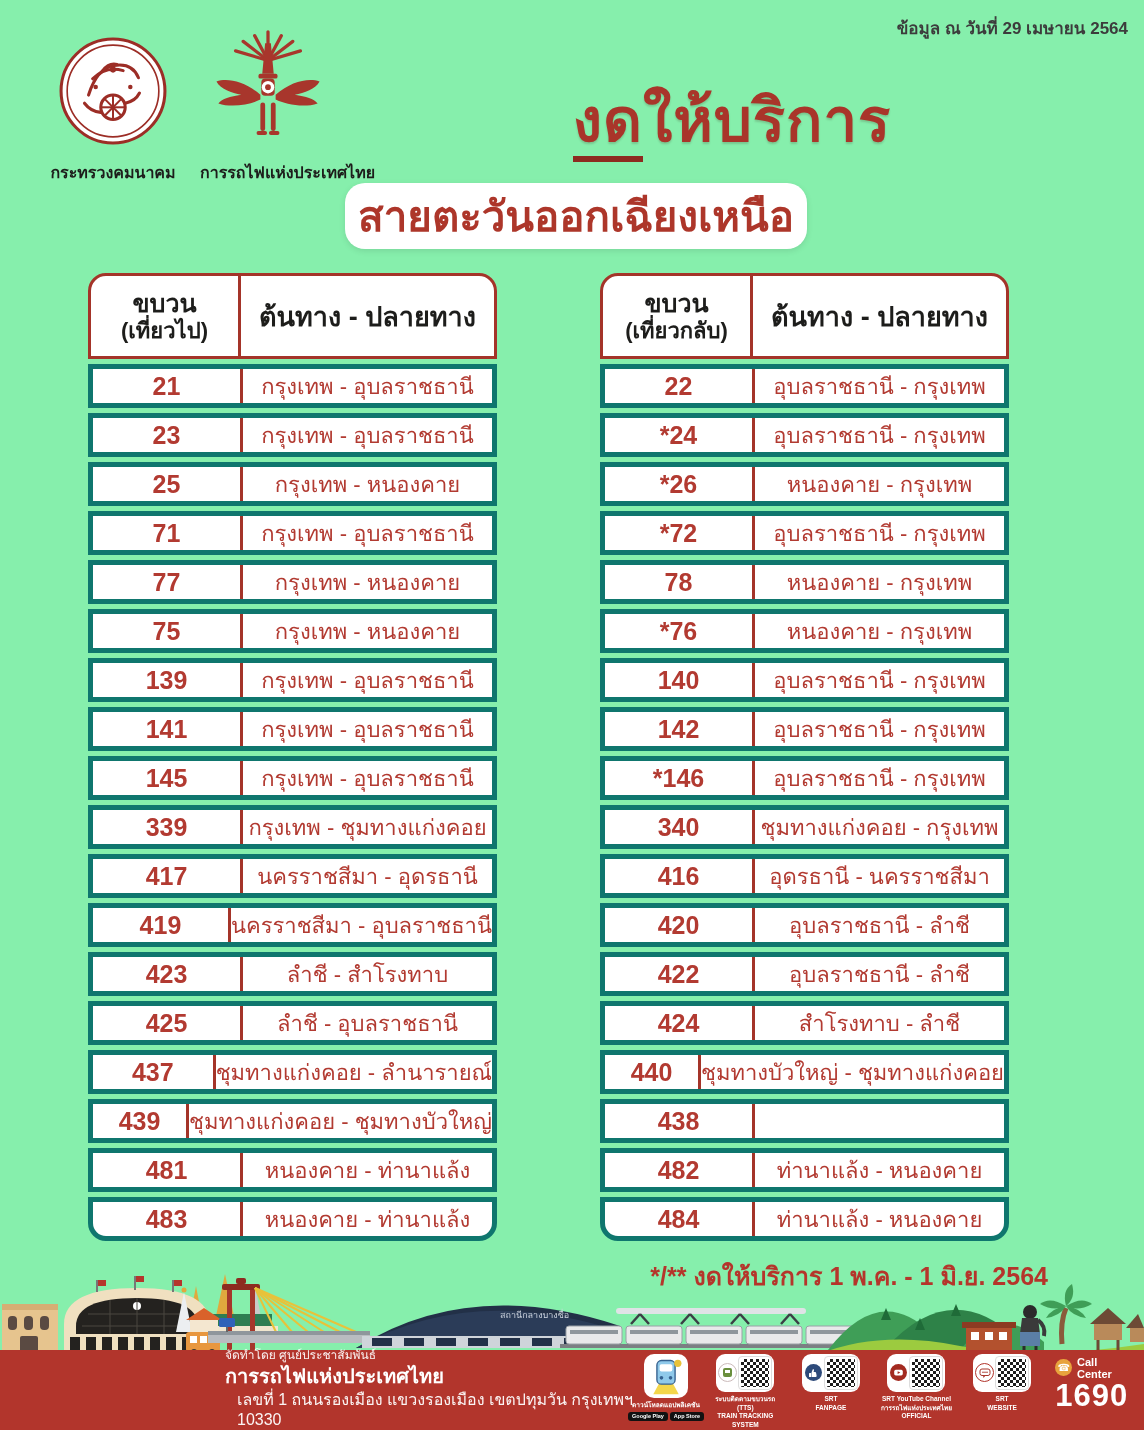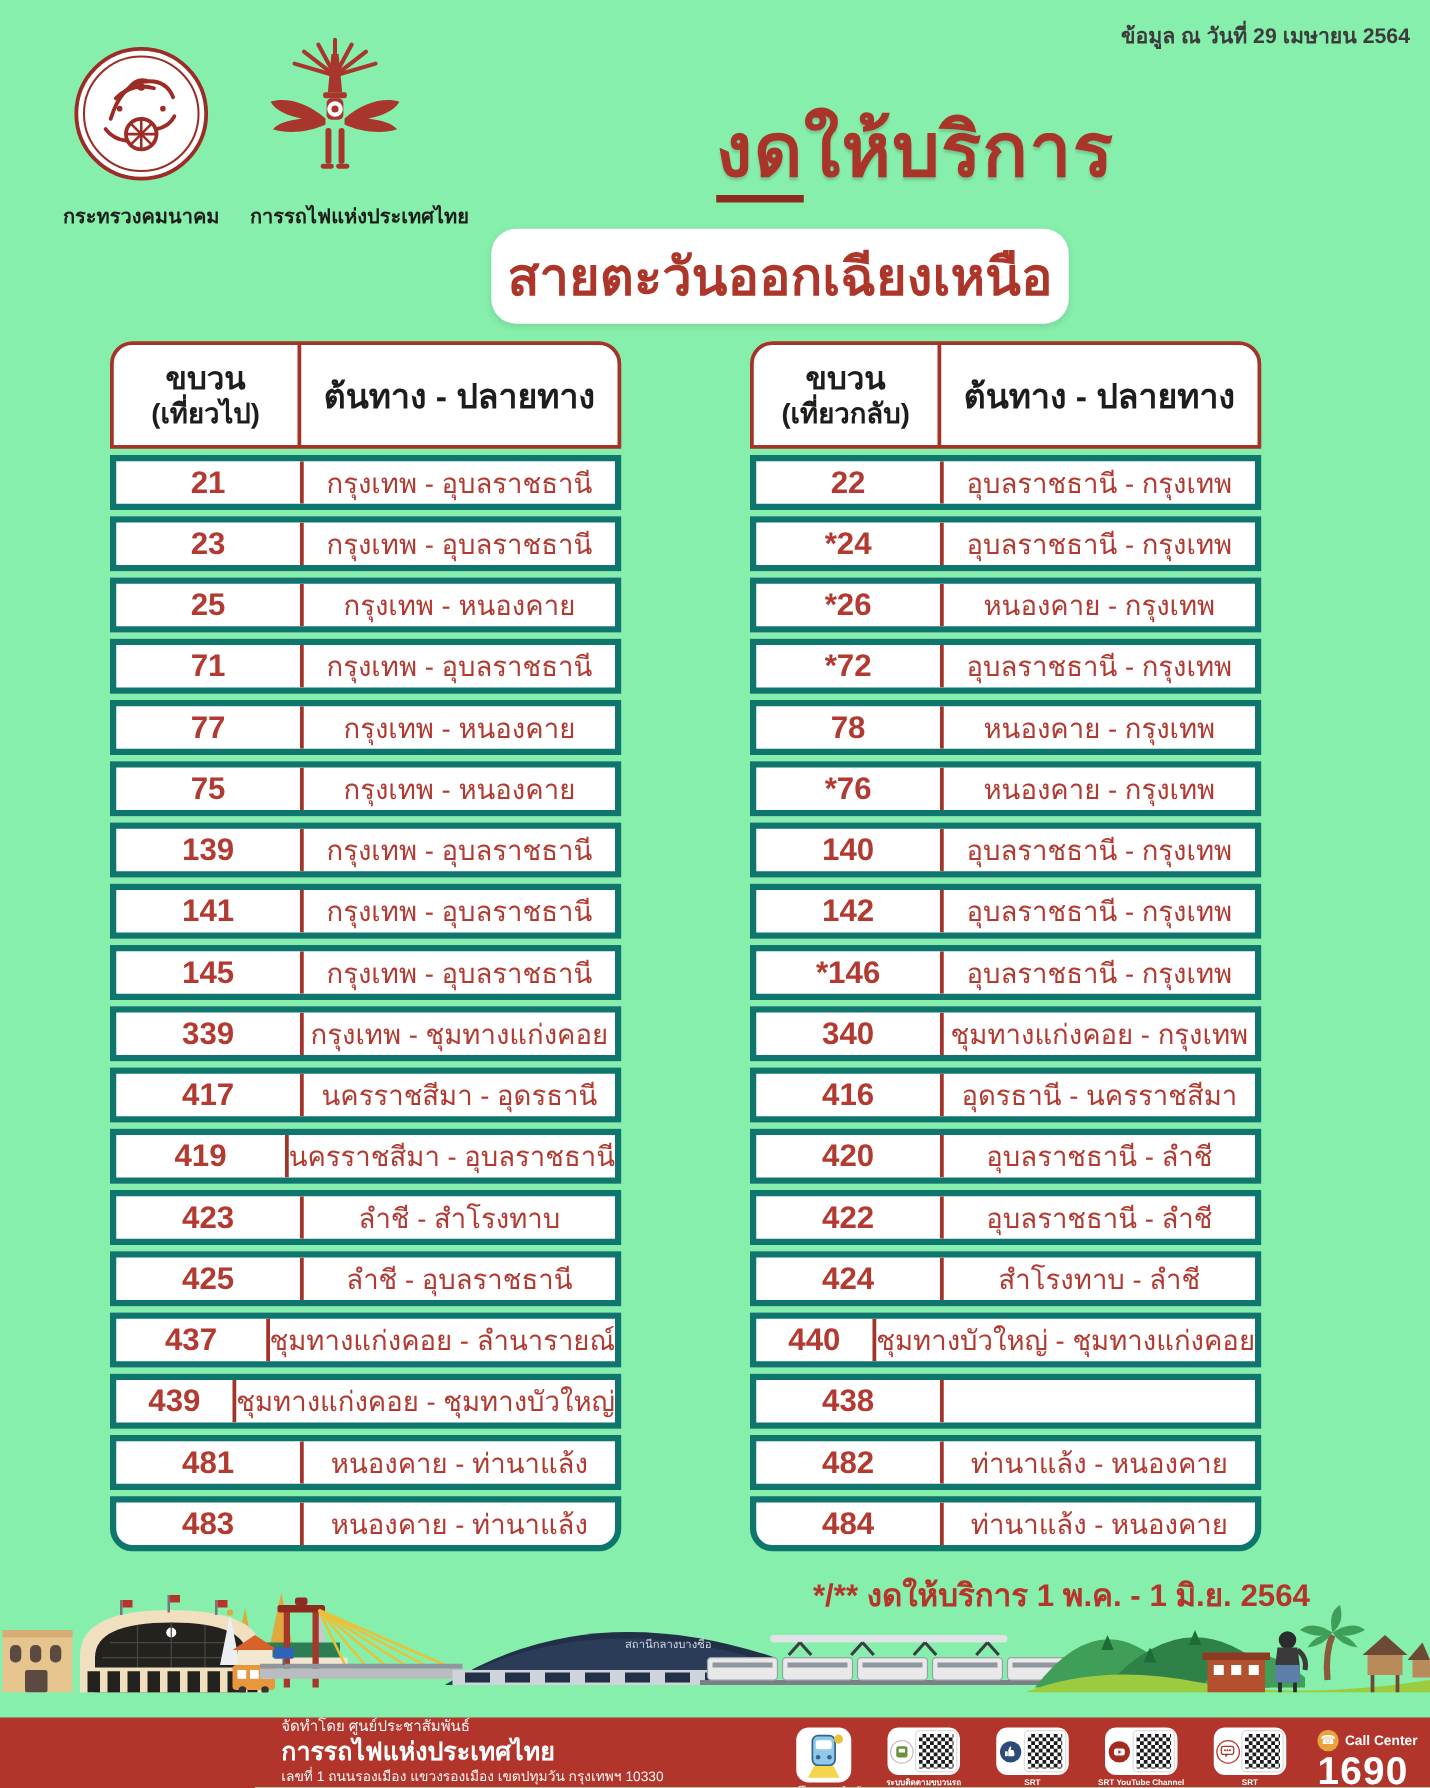--- a/index.html
+++ b/index.html
@@ -24,25 +24,24 @@
   .main-title {
     position: absolute; top: 72px; left: 502px; width: 460px;
     text-align: center; font-size: 60px; font-weight: 800;
     color: #a9352a; letter-spacing: 1px;
     text-shadow: 0 2px 2px rgba(60,20,10,.18);
     white-space: nowrap;
   }
   .main-title .u { border-bottom: 6px solid #8d2b20; padding-bottom: 2px; }
 
   .subtitle-badge {
-    position: absolute; top: 183px; left: 345px; width: 462px; height: 76px;
+    position: absolute; top: 183px; left: 345px; width: 462px; height: 66px;
     background: #ffffff; border-radius: 20px;
     display: flex; align-items: center; justify-content: center;
     box-shadow: 0 2px 6px rgba(0,0,0,.10);
-    margin-left: 48px;
   }
   .subtitle-badge span {
     font-size: 42px; font-weight: 800; color: #ad362a; white-space: nowrap;
   }
 
   
   .stable { position: absolute; top: 273px; width: 409px; }
   .stable.left { left: 88px; }
   .stable.right { left: 600px; }
 
@@ -80,28 +79,28 @@
   .footnote {
     position: absolute; top: 1256px; right: 96px;
     font-size: 25px; font-weight: bold; color: #b5352b; white-space: nowrap;
   }
 
   
   .skyline { position: absolute; left: 0; bottom: 76px; width: 1144px; height: 80px; }
 
   
   .footer {
-    position: absolute; left: 0; bottom: 0; width: 1144px; height: 56px;
+    position: absolute; left: 0; bottom: 0; width: 1144px; height: 80px;
     background: #b2352c; color: #fff;
-    display: flex; align-items: flex-start;
+    display: flex; align-items: flex-end;
   }
   .footer-left { margin-left: 225px; line-height: 1.25; }
   .produced-by { font-size: 12px; opacity: .95; }
   .org-name { font-size: 20px; font-weight: bold; margin-top: 1px; }
-  .address { font-size: 11px; margin-top: 1px; opacity: .95; }
+  .address { font-size: 16px; margin-top: 1px; opacity: .95; margin-left: 12px; }
 
   .footer-right { margin-left: auto; margin-right: 10px; display: flex; align-items: flex-start; gap: 9px; padding-top: 8px; }
   .qr-group { display: flex; flex-direction: column; align-items: center; width: 78px; }
   .qr-group.app { width: 64px; }
   .pill { background: #fff; border-radius: 9px; padding: 3px; display: flex; align-items: center; gap: 3px; }
   .app-tile { background: #fff; border-radius: 10px; width: 44px; height: 44px; display: flex; align-items: center; justify-content: center; }
   .qr {
     width: 32px; height: 32px; background-color: #fff; border-radius: 3px;
     background-image: conic-gradient(#1c1c1c 25%, #fff 0 50%, #1c1c1c 0 75%, #fff 0);
     background-size: 6px 6px; border: 2px solid #fff; outline: 1px solid #ddd;

